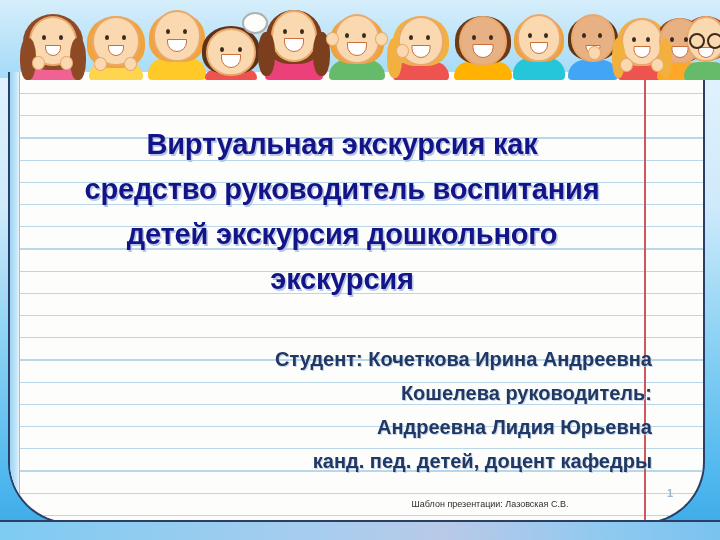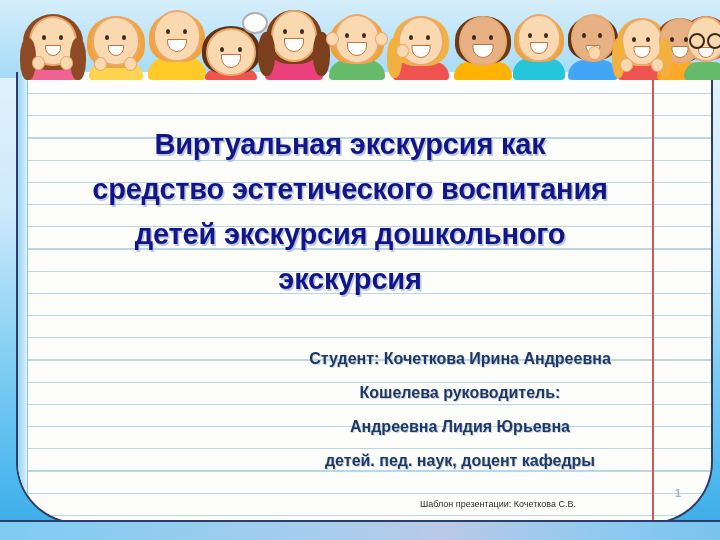--- a/index.html
+++ b/index.html
@@ -106,21 +106,21 @@
     width: 12px; height: 12px;
     border: 2px solid #3b2a1c;
     border-radius: 50%;
   }
   .kid .glasses::before { left: 0; }
   .kid .glasses::after { right: 0; }
 
   
   .paper {
     position: absolute;
-    left: 16px;
+    left: 8px;
     top: 72px;
     width: 697px;
     height: 452px;
     background: #fdfdfb;
     border: 2px solid #2c3e66;
     border-top: none;
     border-radius: 0 0 62px 62px;
     overflow: hidden;
     box-sizing: border-box;
   }
@@ -166,23 +166,23 @@
     letter-spacing: -0.2px;
     text-shadow: 1.5px 1.5px 0 rgba(170,190,225,0.85);
   }
 
   
   .subtitle {
     position: absolute;
     left: 242px;
     top: 270px;
     width: 400px;
-    text-align: center;
+    text-align: right;
     color: #1f3864;
-    font-size: 16px;
+    font-size: 20px;
     font-weight: bold;
     line-height: 34px;
     text-shadow: 1px 1px 0 rgba(185,200,225,0.8);
   }
   .subtitle div { white-space: nowrap; }
 
   
   .footer-credit {
     position: absolute;
     left: 330px;
@@ -361,31 +361,31 @@
 
   </div>
 
   <div class="paper">
     <div class="paper-lines"></div>
     <div class="paper-edge-left"></div>
     <div class="paper-margin"></div>
 
     <div class="title">
       <div>Виртуальная экскурсия как</div>
-      <div>средство эстетического воспитания</div>
+      <div>средство руководитель воспитания</div>
       <div>детей экскурсия дошкольного</div>
       <div>экскурсия</div>
     </div>
 
     <div class="subtitle">
       <div>Студент: Кочеткова Ирина Андреевна</div>
       <div>Кошелева руководитель:</div>
       <div>Андреевна Лидия Юрьевна</div>
-      <div>детей. пед. наук, доцент кафедры</div>
-    </div>
-
-    <div class="footer-credit">Шаблон презентации:  Кочеткова С.В.</div>
+      <div>канд. пед. детей, доцент кафедры</div>
+    </div>
+
+    <div class="footer-credit">Шаблон презентации:  Лазовская С.В.</div>
     <div class="page-number">1</div>
   </div>
 
   <div class="bottom-strip"></div>
 
 </div>
 
 </body></html>

